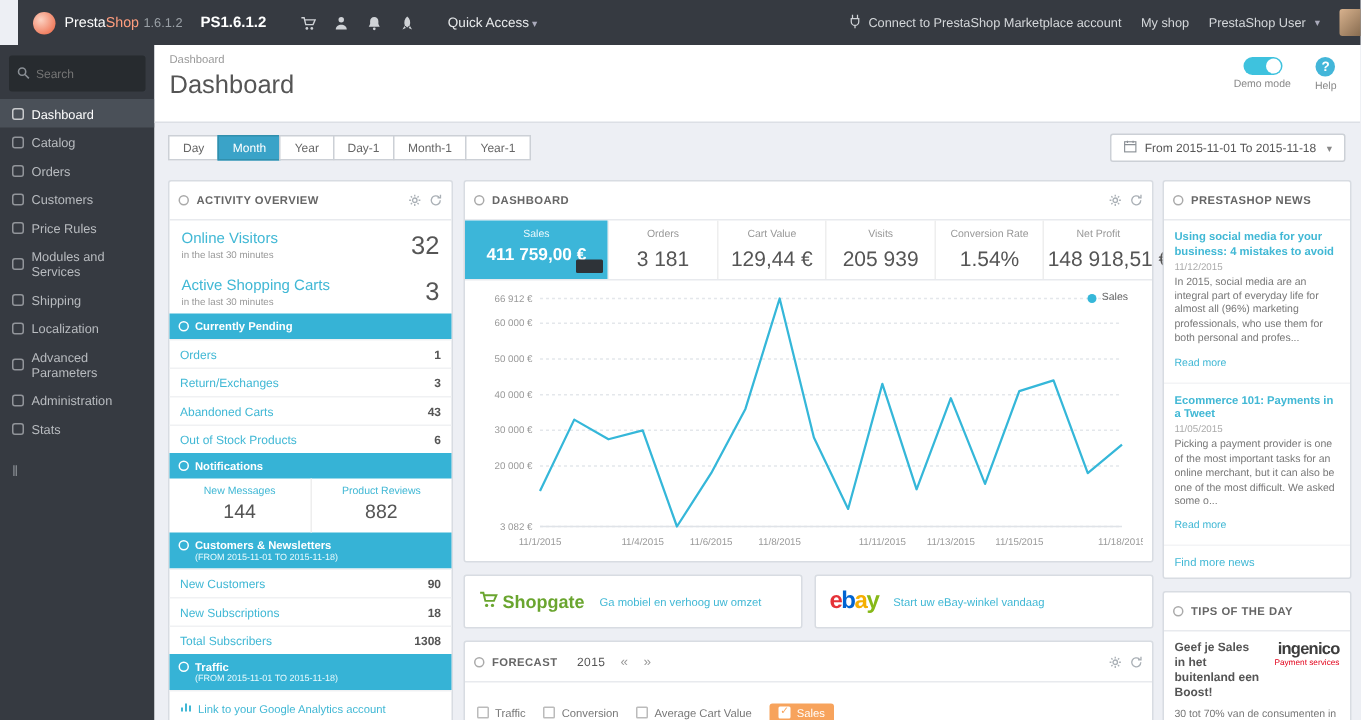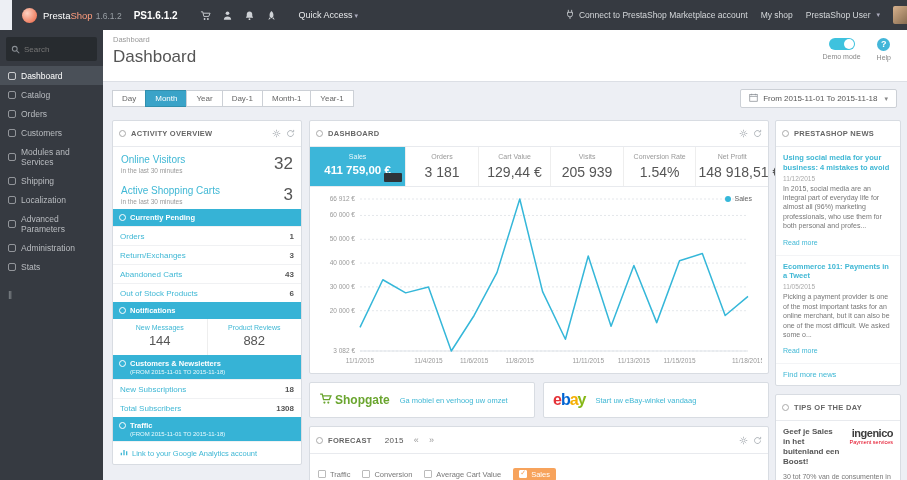--- a/index.html
+++ b/index.html
@@ -194,20 +194,24 @@
         <span class="mi-ic"></span>
         <span>Catalog</span>
       </div>
     <div class="mi">
         <span class="mi-ic"></span>
         <span>Orders</span>
       </div>
     <div class="mi">
         <span class="mi-ic"></span>
         <span>Customers</span>
+      </div>
+    <div class="mi">
+        <span class="mi-ic"></span>
+        <span>Price Rules</span>
       </div>
     <div class="mi">
         <span class="mi-ic"></span>
         <span>Modules and Services</span>
       </div>
     <div class="mi">
         <span class="mi-ic"></span>
         <span>Shipping</span>
       </div>
     <div class="mi">
@@ -324,20 +328,24 @@
             <div class="nl">New Messages</div>
             <div class="nv">144</div>
           </div>
         <div class="nc">
             <div class="nl">Product Reviews</div>
             <div class="nv">882</div>
           </div>
       </div>
 
       <div class="sec"><span class="sec-ic"></span><span>Customers &amp; Newsletters</span><span class="sec-sub">(FROM 2015-11-01 TO 2015-11-18)</span></div>
+      <div class="row">
+          <span class="rl">New Customers</span>
+          <span class="rv">90</span>
+        </div>
       <div class="row">
           <span class="rl">New Subscriptions</span>
           <span class="rv">18</span>
         </div>
       <div class="row">
           <span class="rl">Total Subscribers</span>
           <span class="rv">1308</span>
         </div>
 
       <div class="sec"><span class="sec-ic"></span><span>Traffic</span><span class="sec-sub">(FROM 2015-11-01 TO 2015-11-18)</span></div>

